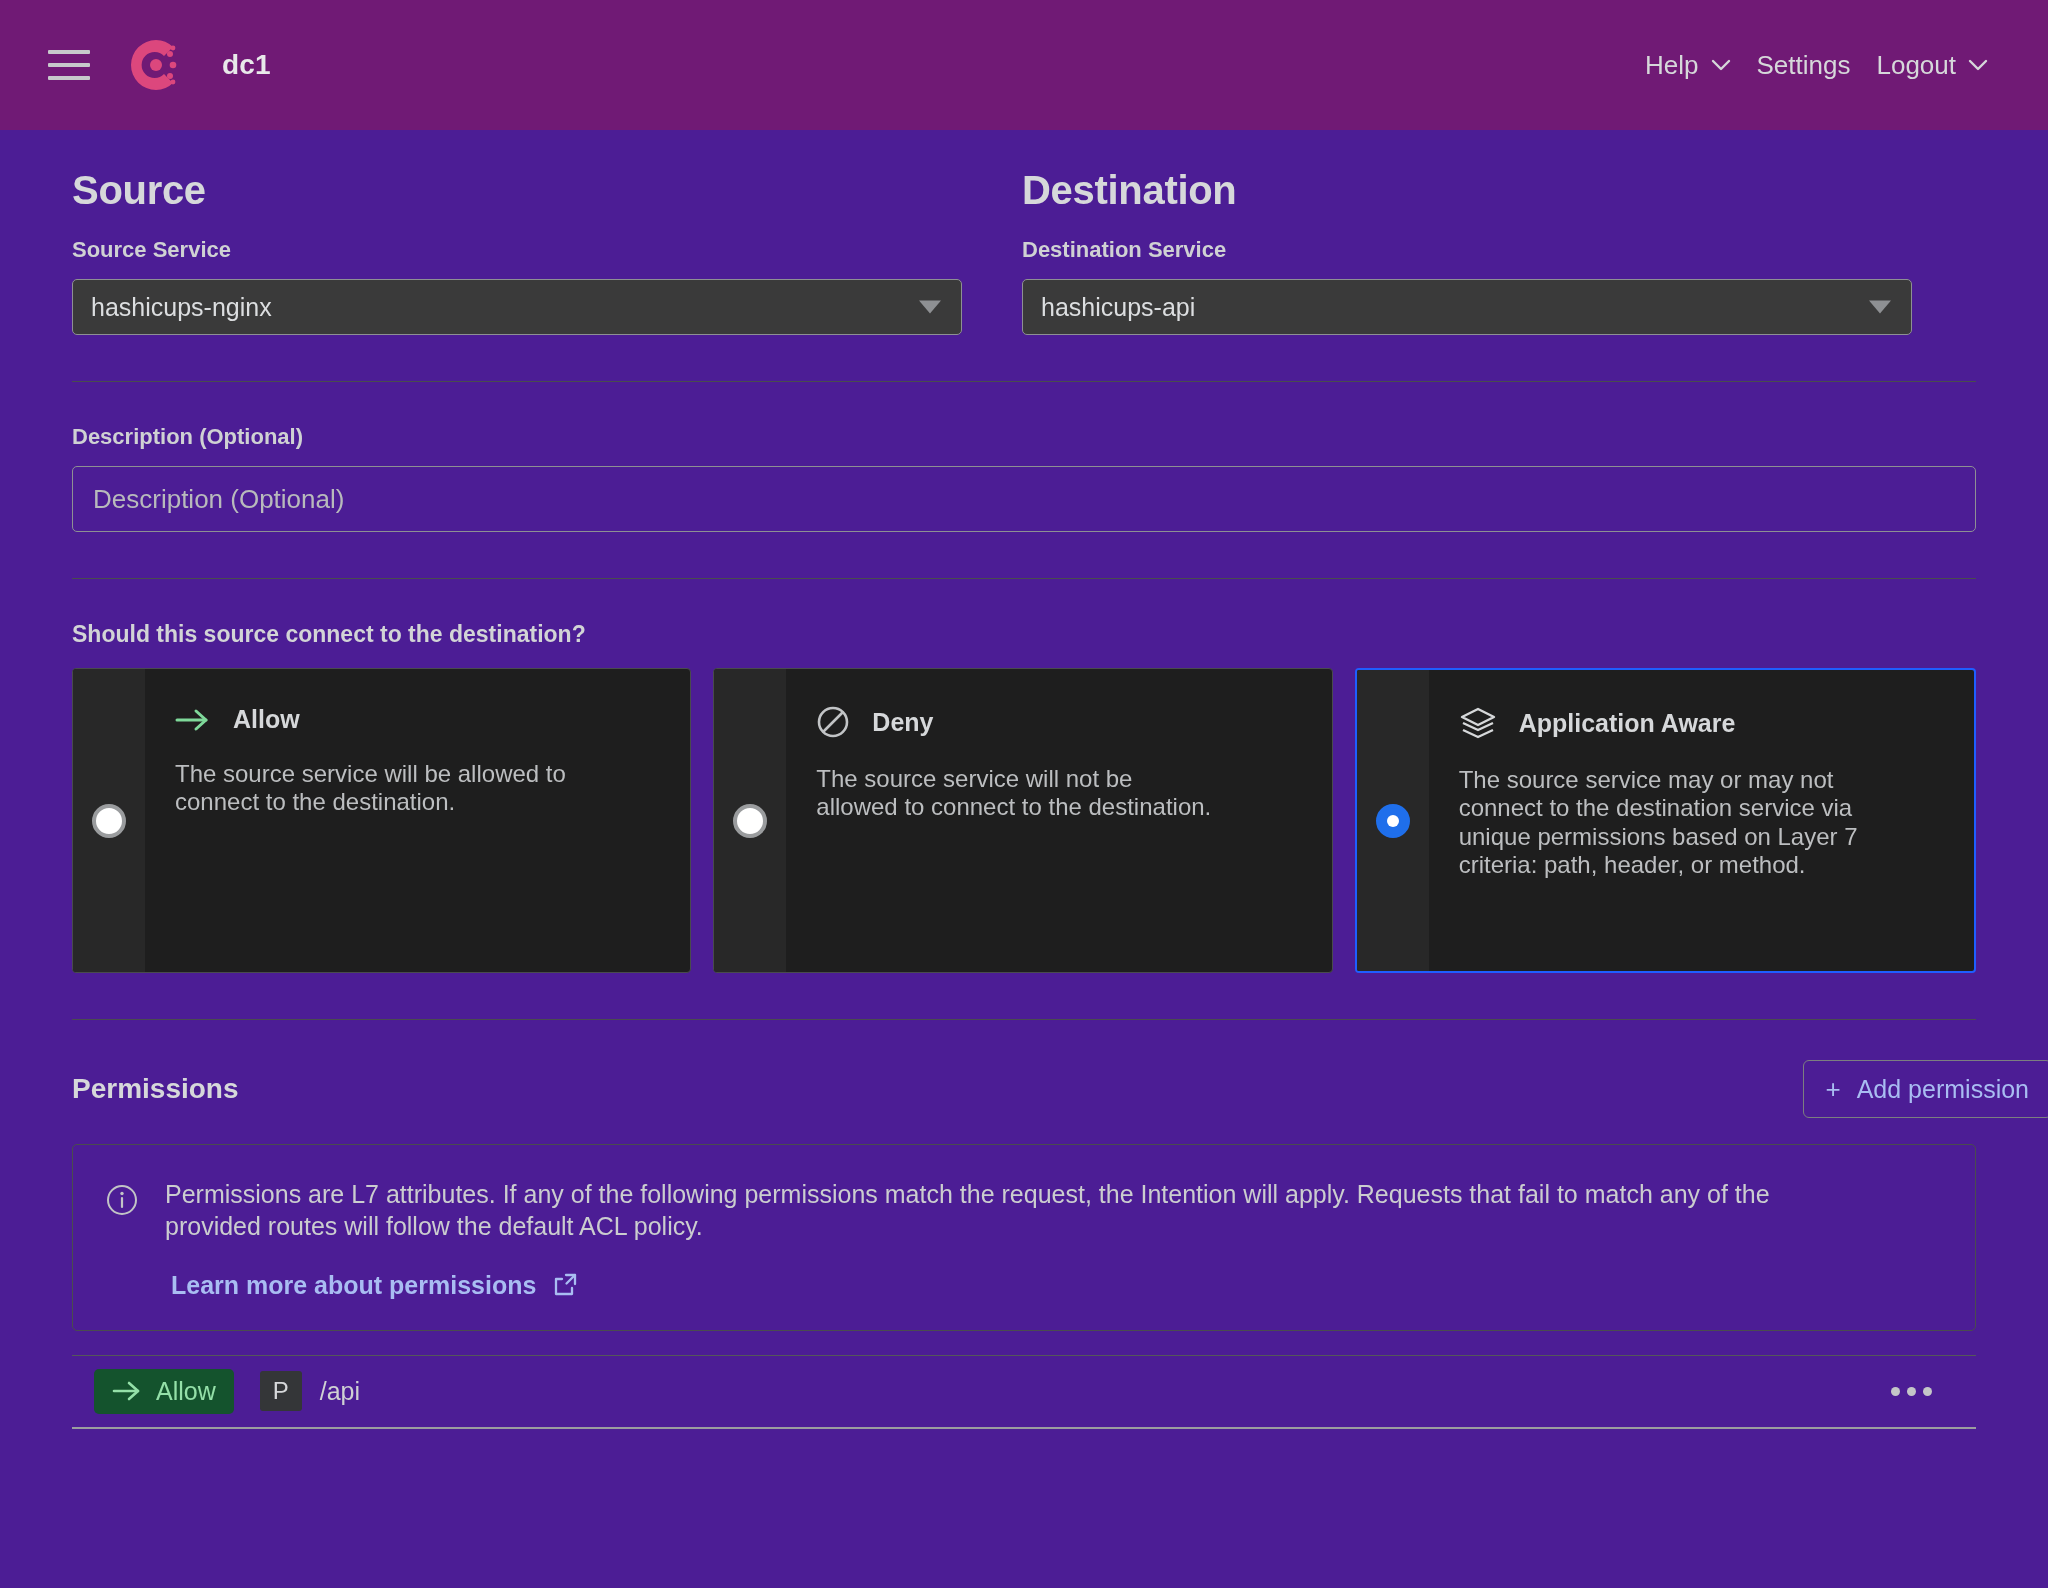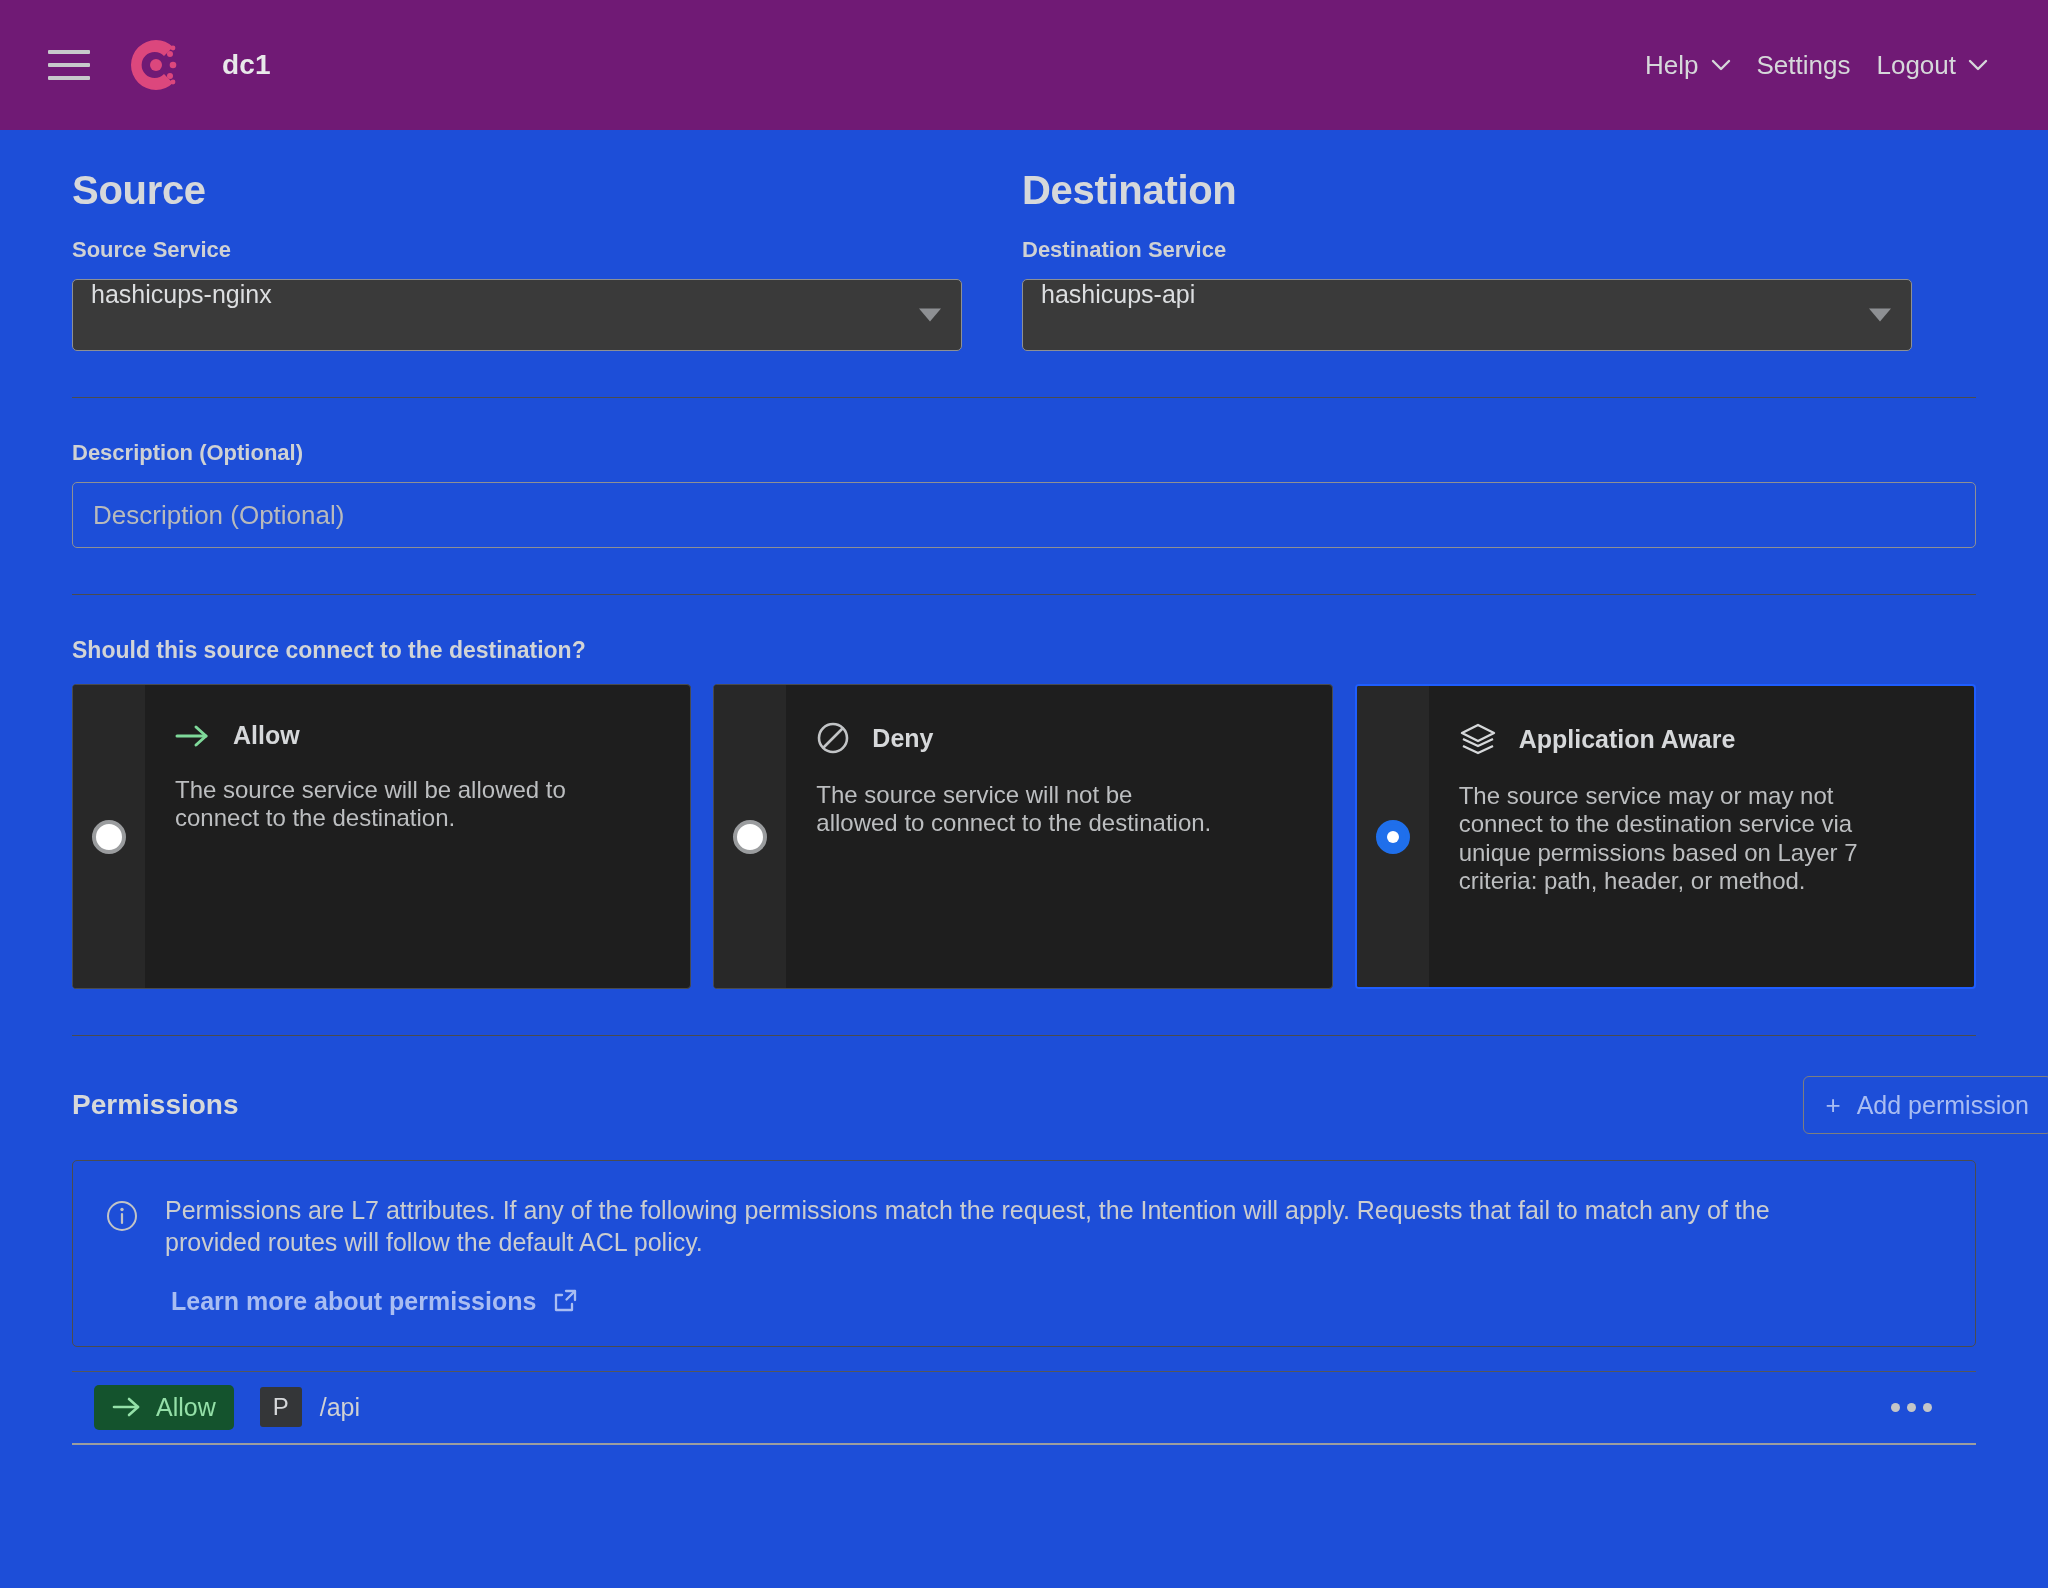--- a/index.html
+++ b/index.html
@@ -51,21 +51,21 @@
     align-items: center;
     gap: 12px;
     cursor: pointer;
     font-weight: 400;
   }
   .chev { width: 20px; height: 12px; display:block; }
 
   
   .page {
     padding: 0 72px;
-    background: #1d4ed8;
+    background: #4c1d95;
     height: calc(1588px - 130px);
   }
 
   .cols {
     display: flex;
     gap: 60px;
     padding-top: 38px;
   }
   .col { width: 890px; }
 
@@ -80,26 +80,26 @@
   label.fieldlabel {
     display: block;
     font-size: 22px;
     font-weight: 700;
     color: #cfd1d3;
     margin-bottom: 16px;
   }
 
   .select-box {
     position: relative;
-    height: 72px;
+    height: 56px;
     border: 1px solid #8e9093;
     border-radius: 5px;
     background: #3a3a3a;
     display: flex;
-    align-items: flex-start;
+    align-items: center;
     padding: 0 18px;
     cursor: pointer;
   }
   .select-box .val {
     font-size: 25px;
     color: #dcdee0;
   }
   .select-arrow {
     position: absolute;
     right: 20px; top: 50%;

